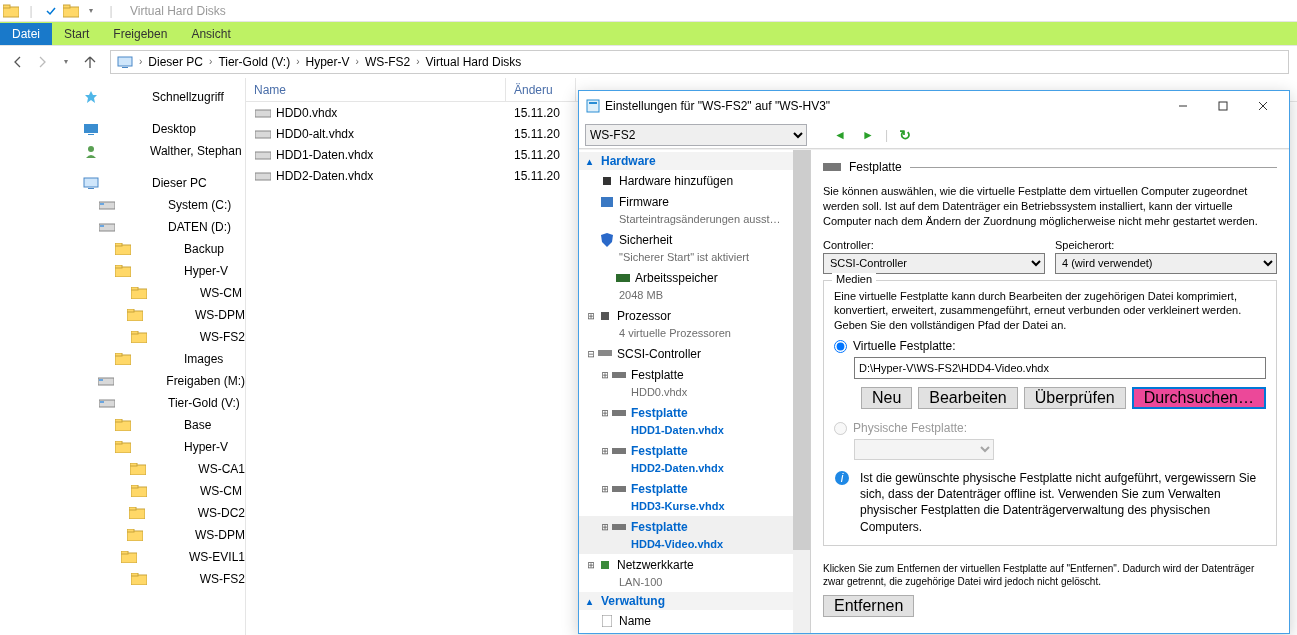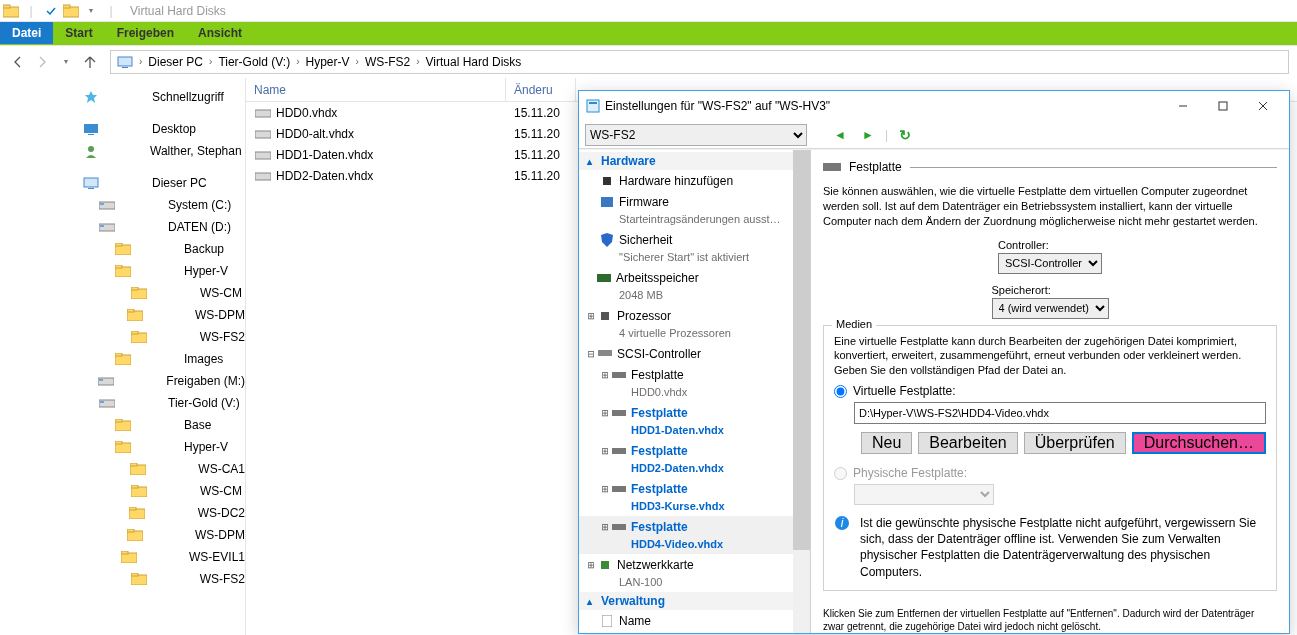--- a/index.html
+++ b/index.html
@@ -5,21 +5,21 @@
   * { box-sizing: border-box; margin: 0; padding: 0; font-family: "Segoe UI", Tahoma, sans-serif; font-size: 12px; }
   body { background: #fff; width: 1297px; height: 635px; position: relative; overflow: hidden; color: #000; }
 
   
   .titlebar { height: 22px; background: #fff; border-bottom: 1px solid #e5e5e5; display: flex; align-items: center; padding: 0 2px; }
   .titlebar .qa-icon { width: 18px; height: 18px; margin-right: 2px; display: inline-flex; align-items: center; justify-content: center; }
   .titlebar .title { color: #999; margin-left: 8px; }
   .folder-icon svg{display:block}
 
   
-  .ribbon { height: 24px; display: flex; align-items: flex-start; background: #84cc16; border-bottom: 1px solid #e5e5e5; font-weight: bold; }
+  .ribbon { height: 24px; display: flex; align-items: center; background: #bef264; border-bottom: 1px solid #e5e5e5; }
   .ribbon .tab { padding: 4px 12px; color: #333; cursor: default; }
   .ribbon .tab.file { background: #1979ca; color: #fff; }
 
   
   .navbar { height: 32px; display: flex; align-items: center; padding: 0 8px; gap: 4px; border-bottom: 1px solid #fff;}
   .navbar .nav-arrow { width: 20px; height: 20px; display: flex; align-items: center; justify-content: center; color: #888; }
   .navbar .nav-arrow.active { color: #333; }
   .navbar .up-arrow { color: #333; }
   .breadcrumb { flex: 1; height: 24px; border: 1px solid #ccc; display: flex; align-items: center; padding: 0 2px; margin-left:6px; }
   .breadcrumb .bc-seg { display: flex; align-items: center; padding: 0 4px; height: 100%; }
@@ -64,35 +64,35 @@
   .settings-tree .section-hdr .chev{ color:#0066cc; font-size:10px; width:14px; text-align:left;}
   .settings-tree .st-blue { color:#0066cc; font-weight:600;}
   .settings-tree .selected { background:#f0f0f0;}
   .settings-tree .scrollbar { position:absolute; right:0; top:0; bottom:0; width:17px; background:#f0f0f0;}
   .settings-tree .scrollthumb{ position:absolute; right:0; top:0; width:17px; height:400px; background:#cdcdcd;}
 
   .settings-content { flex:1; padding:10px 12px; overflow-y:auto; color:#000;}
   .sc-header { display:flex; align-items:center; gap:8px; margin-bottom:10px;}
   .sc-header .line{ flex:1; height:1px; background:#a0a0a0;}
   .sc-text { font-size:11px; line-height:1.35; margin-bottom:10px;}
-  .sc-row { display:flex; gap:10px; margin-bottom:4px; align-items:center;flex-direction:column;}
+  .sc-row { display:flex; gap:10px; margin-bottom:4px; align-items:center;}
   .sc-label{ font-size:11px; margin-bottom:2px;}
   .sc-row select{ height:21px; border:1px solid #7a7a7a; font-size:11px; padding:0 2px;}
   .fieldset { border:1px solid #d0d0d0; padding:8px 10px 10px; margin-top:6px; position:relative;}
   .fieldset .legend{ position:absolute; top:-8px; left:8px; background:#fff; padding:0 4px; font-size:11px;}
   .radio-row{ display:flex; align-items:center; gap:6px; font-size:11px; margin:6px 0 4px;}
   .path-input{ width:100%; height:22px; border:1px solid #7a7a7a; padding:0 4px; font-size:11px;}
   .btn-row { display:flex; gap:6px; justify-content:flex-end; margin-top:8px;}
   .btn { height:22px; padding:0 10px; border:1px solid #adadad; background:#e1e1e1; font-size:16px; display:inline-flex; align-items:center;}
   .btn.primary{ border:2px solid #0078d7; background:#ec4899;}
   .disabled { color:#9a9a9a;}
   .info-box{ display:flex; gap:8px; margin-top:10px; font-size:11px; line-height:1.35;}
   .info-box .info-icon{ width:18px;height:18px; flex:none;}
   .bottom-text{ font-size:10px; line-height:1.35; margin-top:16px;}
-  .remove-row{ display:flex; justify-content:flex-end; margin-top:6px;}
+  .remove-row{ display:flex; justify-content:flex-start; margin-top:6px;}
 
   
   svg { display:block; }
 </style>
 </head>
 <body>
 
 <div class="titlebar">
   <span class="qa-icon folder-icon">
     <svg width="16" height="14">
@@ -516,21 +516,21 @@
               </svg>
             </span>
         <span class="st-label">Sicherheit</span>
           </div>
         <div class="st-row" style="padding-left:40px">
             <span class="st-sub">"Sicherer Start" ist aktiviert</span>
           </div>
         </div>
 
       <div class="st-item">
-          <div class="st-row" style="padding-left:17px">
+          <div class="st-row" style="padding-left:36px">
         <span class="st-icon">
               <svg width="14" height="8">
                 <rect width="14" height="8" fill="#2c6b2c"></rect>
               </svg>
             </span>
         <span class="st-label">Arbeitsspeicher</span>
           </div>
         <div class="st-row" style="padding-left:40px">
             <span class="st-sub">2048 MB</span>
           </div>

